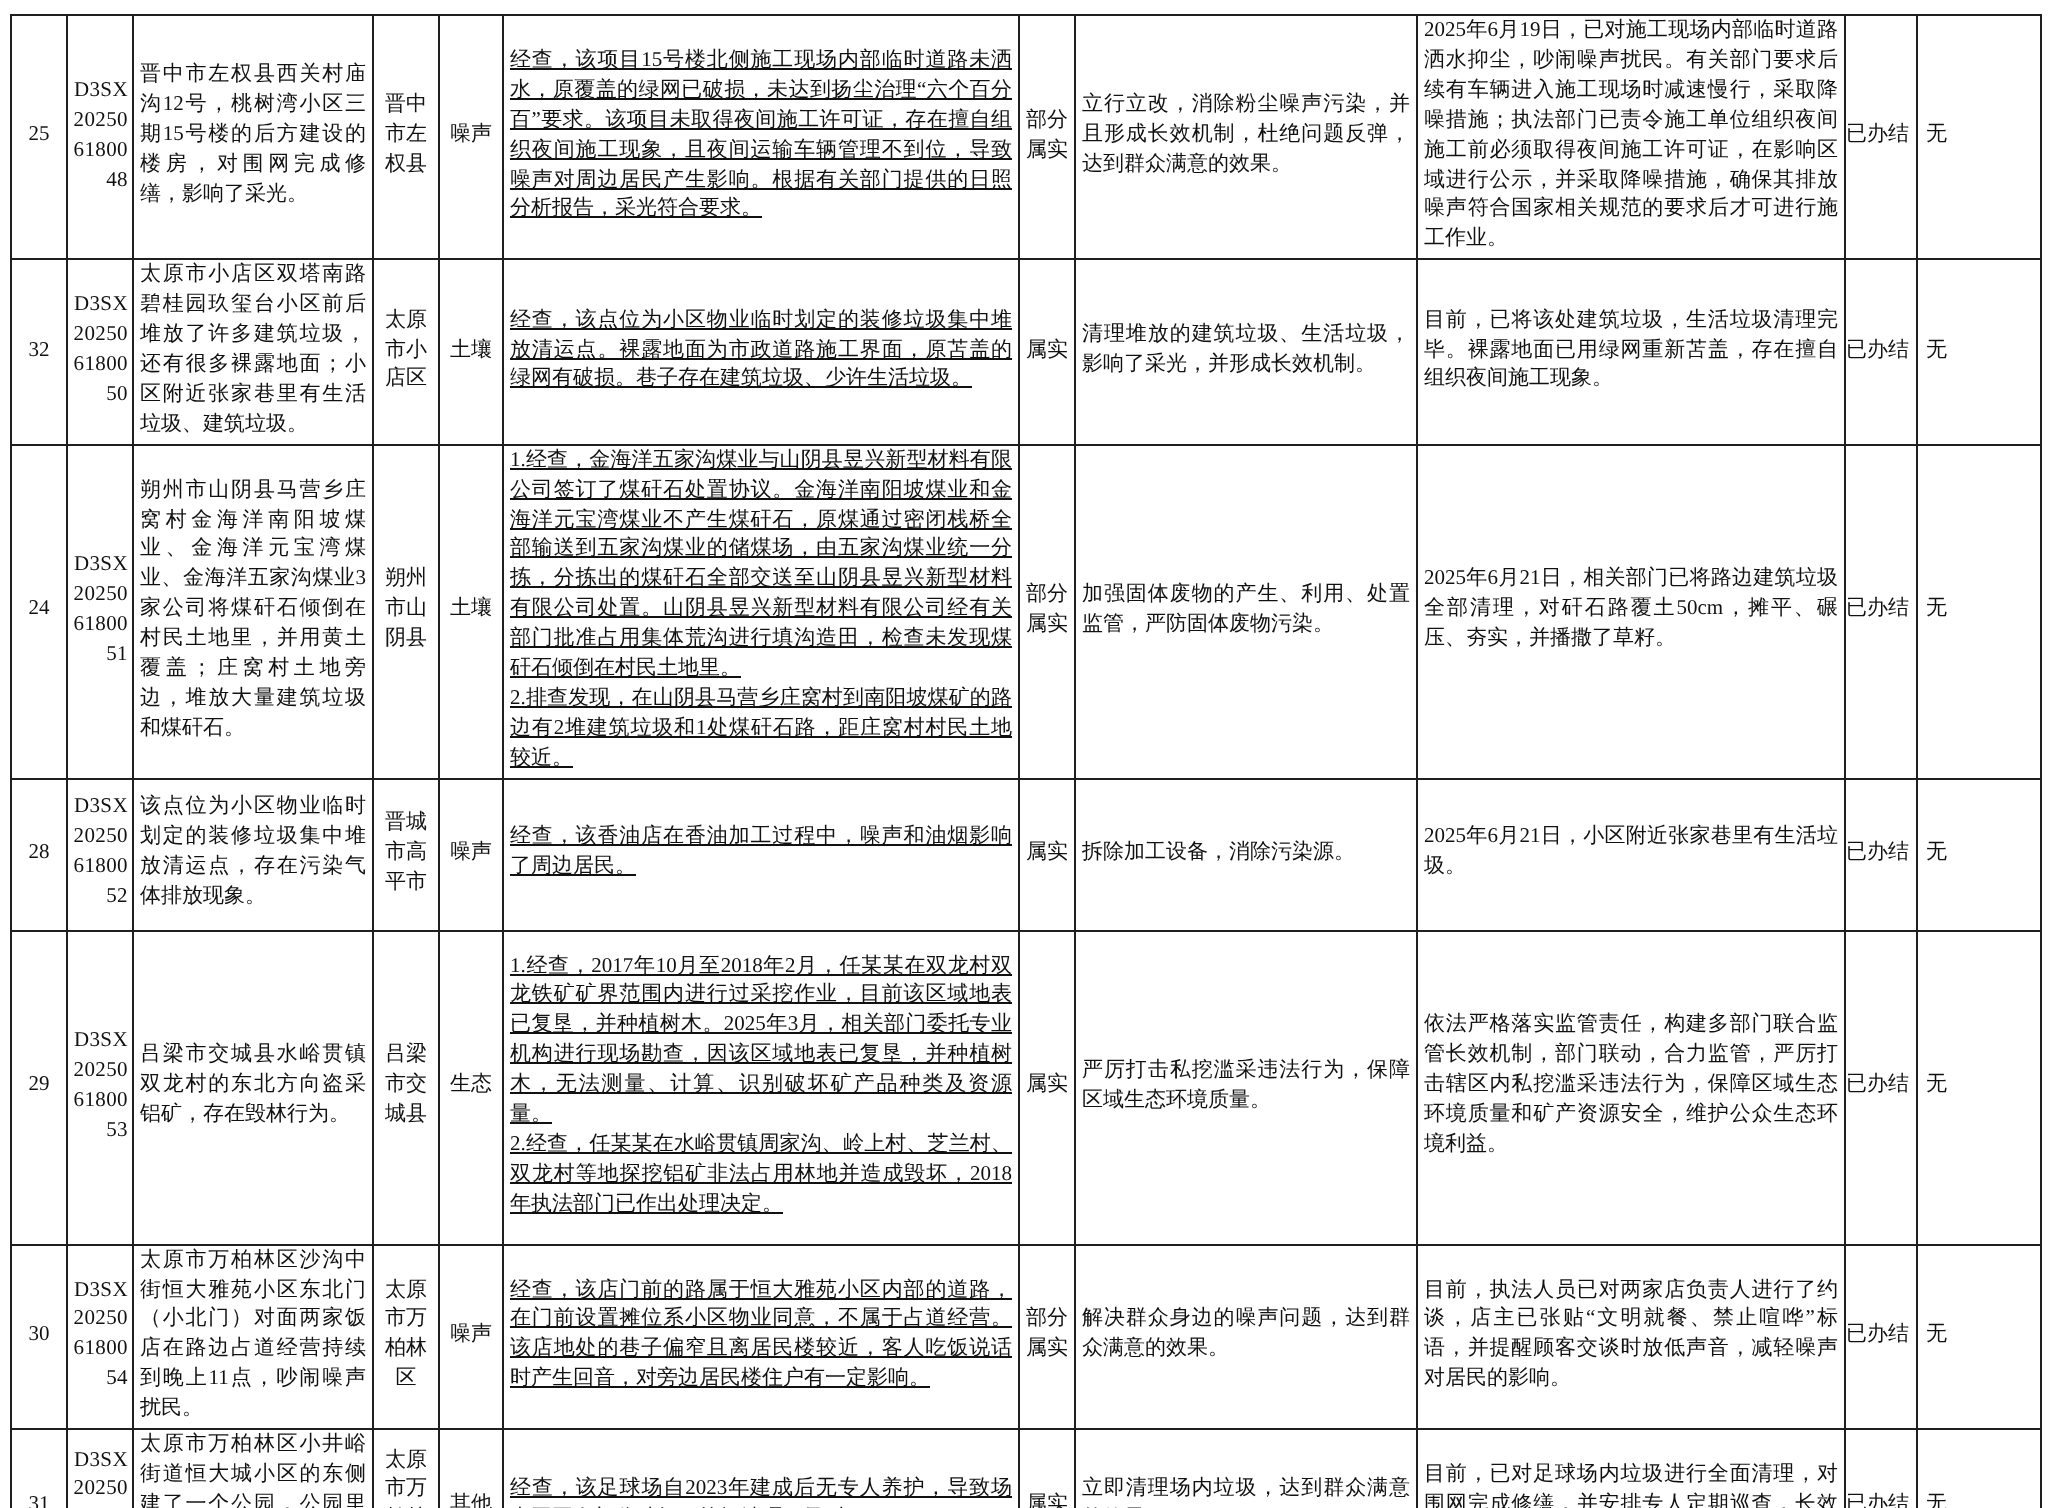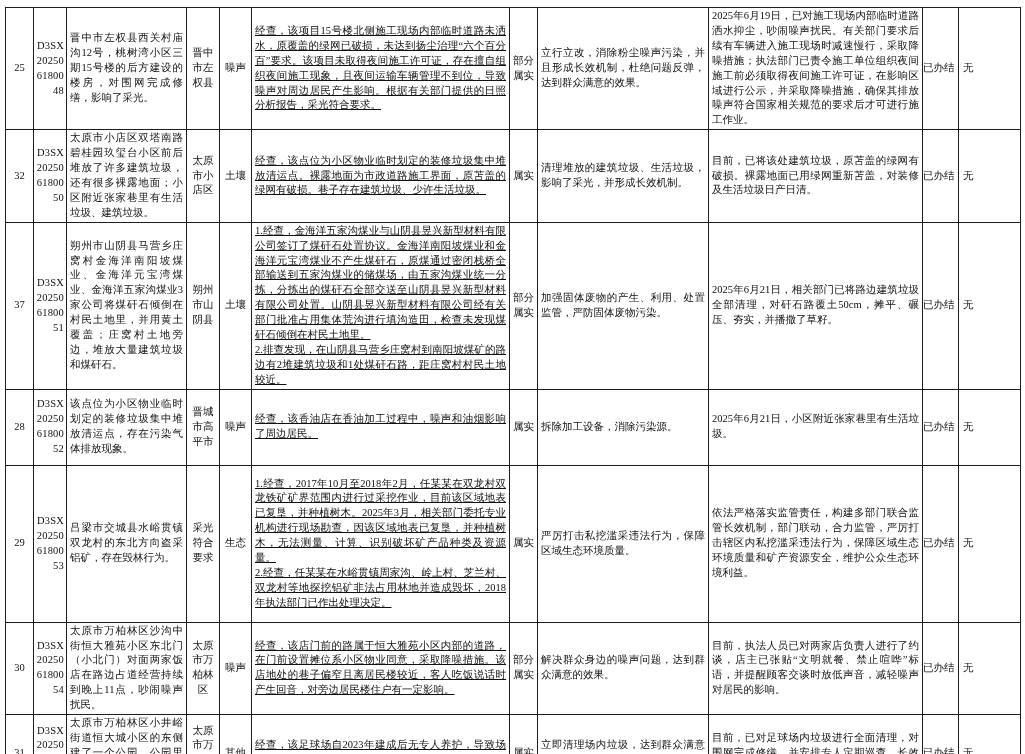--- a/index.html
+++ b/index.html
@@ -84,26 +84,26 @@
       </tr>
       <tr style="height:87px">
         <td class="c">32</td>
         <td class="case">D3SX202506180050</td>
         <td class="j">太原市小店区双塔南路碧桂园玖玺台小区前后堆放了许多建筑垃圾，还有很多裸露地面；小区附近张家巷里有生活垃圾、建筑垃圾。</td>
         <td class="c">太原市小店区</td>
         <td class="c">土壤</td>
         <td class="j pre">经查，该点位为小区物业临时划定的装修垃圾集中堆放清运点。裸露地面为市政道路施工界面，原苫盖的绿网有破损。巷子存在建筑垃圾、少许生活垃圾。</td>
         <td class="c">属实</td>
         <td class="j">清理堆放的建筑垃圾、生活垃圾，影响了采光，并形成长效机制。</td>
-        <td class="j">目前，已将该处建筑垃圾，原苫盖的绿网有破损。裸露地面已用绿网重新苫盖，对装修及生活垃圾日产日清。</td>
+        <td class="j">目前，已将该处建筑垃圾，生活垃圾清理完毕。裸露地面已用绿网重新苫盖，存在擅自组织夜间施工现象。</td>
         <td class="status">已办结</td>
         <td class="acc">无</td>
       </tr>
       <tr style="height:145px">
-        <td class="c">37</td>
+        <td class="c">24</td>
         <td class="case">D3SX202506180051</td>
         <td class="j">朔州市山阴县马营乡庄窝村金海洋南阳坡煤业、金海洋元宝湾煤业、金海洋五家沟煤业3家公司将煤矸石倾倒在村民土地里，并用黄土覆盖；庄窝村土地旁边，堆放大量建筑垃圾和煤矸石。</td>
         <td class="c">朔州市山阴县</td>
         <td class="c">土壤</td>
         <td class="j pre">1.经查，金海洋五家沟煤业与山阴县昱兴新型材料有限公司签订了煤矸石处置协议。金海洋南阳坡煤业和金海洋元宝湾煤业不产生煤矸石，原煤通过密闭栈桥全部输送到五家沟煤业的储煤场，由五家沟煤业统一分拣，分拣出的煤矸石全部交送至山阴县昱兴新型材料有限公司处置。山阴县昱兴新型材料有限公司经有关部门批准占用集体荒沟进行填沟造田，检查未发现煤矸石倾倒在村民土地里。
 2.排查发现，在山阴县马营乡庄窝村到南阳坡煤矿的路边有2堆建筑垃圾和1处煤矸石路，距庄窝村村民土地较近。</td>
         <td class="c">部分属实</td>
         <td class="j">加强固体废物的产生、利用、处置监管，严防固体废物污染。</td>
         <td class="j">2025年6月21日，相关部门已将路边建筑垃圾全部清理，对矸石路覆土50cm，摊平、碾压、夯实，并播撒了草籽。</td>
         <td class="status">已办结</td>
@@ -119,37 +119,37 @@
         <td class="c">属实</td>
         <td class="j">拆除加工设备，消除污染源。</td>
         <td class="j">2025年6月21日，小区附近张家巷里有生活垃圾。</td>
         <td class="status">已办结</td>
         <td class="acc">无</td>
       </tr>
       <tr style="height:157px">
         <td class="c">29</td>
         <td class="case">D3SX202506180053</td>
         <td class="j">吕梁市交城县水峪贯镇双龙村的东北方向盗采铝矿，存在毁林行为。</td>
-        <td class="c">采光符合要求</td>
+        <td class="c">吕梁市交城县</td>
         <td class="c">生态</td>
         <td class="j pre">1.经查，2017年10月至2018年2月，任某某在双龙村双龙铁矿矿界范围内进行过采挖作业，目前该区域地表已复垦，并种植树木。2025年3月，相关部门委托专业机构进行现场勘查，因该区域地表已复垦，并种植树木，无法测量、计算、识别破坏矿产品种类及资源量。
 2.经查，任某某在水峪贯镇周家沟、岭上村、芝兰村、双龙村等地探挖铝矿非法占用林地并造成毁坏，2018年执法部门已作出处理决定。</td>
         <td class="c">属实</td>
         <td class="j">严厉打击私挖滥采违法行为，保障区域生态环境质量。</td>
         <td class="j">依法严格落实监管责任，构建多部门联合监管长效机制，部门联动，合力监管，严厉打击辖区内私挖滥采违法行为，保障区域生态环境质量和矿产资源安全，维护公众生态环境利益。</td>
         <td class="status">已办结</td>
         <td class="acc">无</td>
       </tr>
       <tr style="height:92px">
         <td class="c">30</td>
         <td class="case">D3SX202506180054</td>
         <td class="j">太原市万柏林区沙沟中街恒大雅苑小区东北门（小北门）对面两家饭店在路边占道经营持续到晚上11点，吵闹噪声扰民。</td>
         <td class="c">太原市万柏林区</td>
         <td class="c">噪声</td>
-        <td class="j pre">经查，该店门前的路属于恒大雅苑小区内部的道路，在门前设置摊位系小区物业同意，采取降噪措施。该店地处的巷子偏窄且离居民楼较近，客人吃饭说话时产生回音，对旁边居民楼住户有一定影响。</td>
+        <td class="j pre">经查，该店门前的路属于恒大雅苑小区内部的道路，在门前设置摊位系小区物业同意，不属于占道经营。该店地处的巷子偏窄且离居民楼较近，客人吃饭说话时产生回音，对旁边居民楼住户有一定影响。</td>
         <td class="c">部分属实</td>
         <td class="j">解决群众身边的噪声问题，达到群众满意的效果。</td>
         <td class="j">目前，执法人员已对两家店负责人进行了约谈，店主已张贴“文明就餐、禁止喧哗”标语，并提醒顾客交谈时放低声音，减轻噪声对居民的影响。</td>
         <td class="status">已办结</td>
         <td class="acc">无</td>
       </tr>
       <tr style="height:73px">
         <td class="c">31</td>
         <td class="case">D3SX202506180055</td>
         <td class="j">太原市万柏林区小井峪街道恒大城小区的东侧建了一个公园，公园里面有个足球场垃圾乱飞，围网破损。</td>

